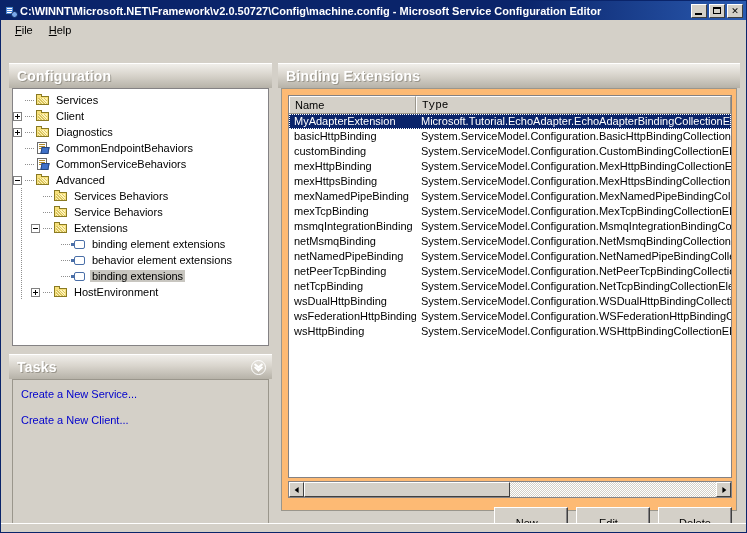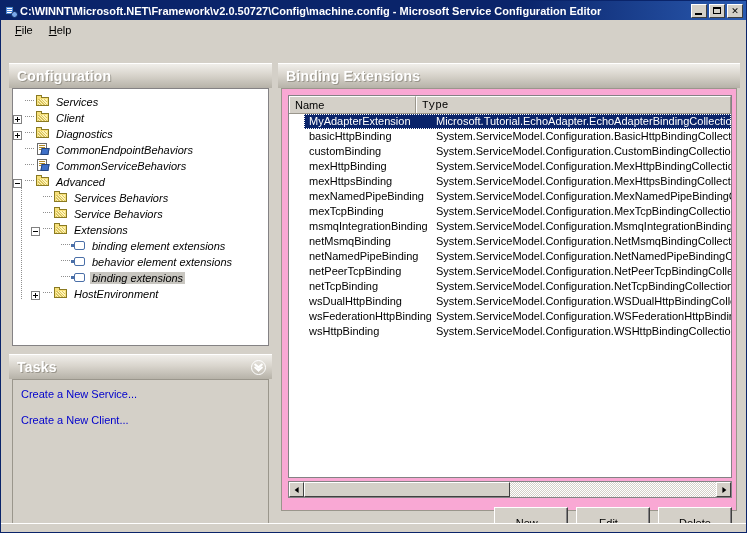--- a/index.html
+++ b/index.html
@@ -207,28 +207,27 @@
     height: 258px;
     background: #ffffff;
     border: 1px solid #848284;
     box-sizing: border-box;
     overflow: hidden;
     padding: 3px 0 0 0;
   }
 
   .tree-row {
     display: flex;
-    align-items: flex-end;
+    align-items: center;
     height: 16px;
     font-size: 11px;
     color: #000;
     white-space: nowrap;
     cursor: default;
     position: relative;
-    font-style: italic;
   }
   .tree-indent { flex: 0 0 auto; height: 16px; position: relative; }
   .expander {
     flex: 0 0 9px;
     width: 9px; height: 9px;
     border: 1px solid #808080;
     background: #ffffff;
     box-sizing: border-box;
     position: relative;
     margin-right: 3px;
@@ -388,21 +387,21 @@
     position: absolute;
     left: 277px; top: 12px;
     width: 462px;
     height: 470px;
   }
   #list-area {
     position: absolute;
     left: 3px; top: 25px;
     width: 456px;
     height: 423px;
-    background: #f9a8d4;
+    background: #fdba74;
     border: 1px solid #9a968c;
     box-sizing: border-box;
   }
   #listview {
     position: absolute;
     left: 6px; top: 6px;
     width: 444px;
     height: 383px;
     background: #ffffff;
     border: 1px solid #848284;
@@ -423,21 +422,21 @@
     background: #d4d0c8;
     border-right: 1px solid #9a968c;
     border-top: 1px solid #ffffff;
     border-left: 1px solid #ffffff;
     cursor: pointer;
     white-space: nowrap;
     overflow: hidden;
   }
   .lv-col.name { width: 127px; flex: 0 0 127px; }
   .lv-col.type { flex: 1 1 auto; font-family: Liberation Mono, monospace; }
-  #lv-rows { position: relative; padding-left: 15px; }
+  #lv-rows { position: relative; }
   .lv-row {
     display: flex;
     height: 15px;
     font-size: 11px;
     line-height: 15px;
     color: #000;
     white-space: nowrap;
     cursor: default;
   }
   .lv-row .cname { width: 127px; flex: 0 0 127px; padding-left: 5px; box-sizing: border-box; overflow: hidden; }

